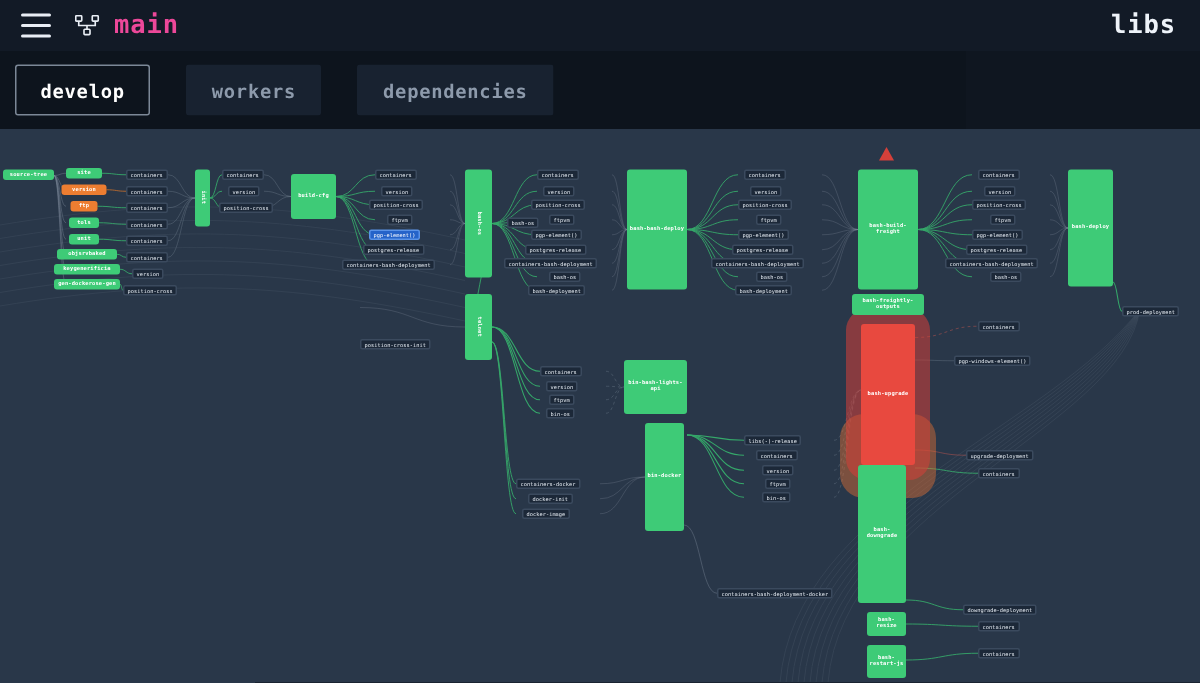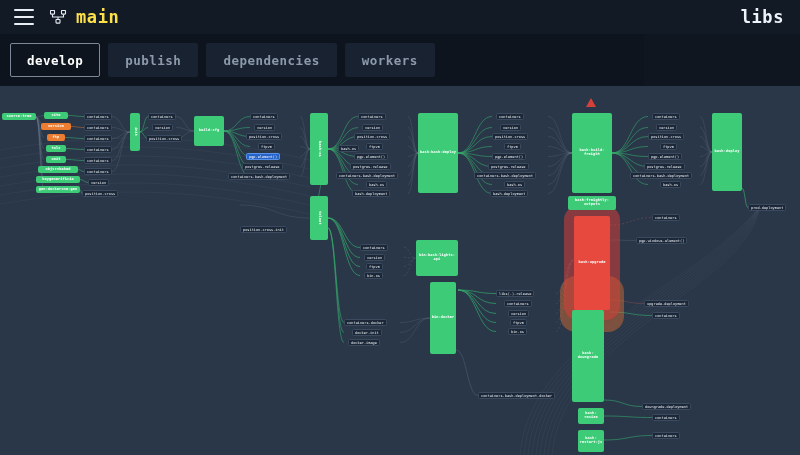--- a/index.html
+++ b/index.html
@@ -21,33 +21,33 @@
   }
   .hamburger {
     width: 20px; height: 16px; margin-left: 14px; margin-right: 16px;
     display: flex; flex-direction: column; justify-content: space-between;
     cursor: pointer;
   }
   .hamburger span { display: block; height: 2px; background: #e9eef5; border-radius: 1px; }
   .brand { display: flex; align-items: center; gap: 9px; }
   .brand-icon { width: 17px; height: 14px; display: block; }
   .brand-title {
-    color: #fde047; font-size: 17px; font-weight: 700; letter-spacing: .6px;
+    color: #ec4899; font-size: 17px; font-weight: 700; letter-spacing: .6px;
   }
   .login {
     margin-left: auto; margin-right: 16px;
     color: #eef3f9; font-size: 17px; font-weight: 700; letter-spacing: .6px;
     cursor: pointer;
   }
 
   
   .tabrow {
     position: absolute; left: 0; top: 34px; width: 644px; height: 52px;
     background: #0d141d;
-    display: flex; align-items: center; padding-left: 10px; gap: 8px;
+    display: flex; align-items: center; padding-left: 10px; gap: 24px;
   }
   .tab {
     height: 34px; display: flex; align-items: center; justify-content: center;
     padding: 0 16px;
     background: #182230; color: #8d9aab;
     font-size: 12.5px; font-weight: 700; letter-spacing: .5px;
     border: 1px solid transparent; border-radius: 2px; cursor: pointer;
     white-space: nowrap;
   }
   .tab.active { background: #0d141d; color: #ffffff; border-color: #7c8897; }
@@ -118,23 +118,22 @@
         <path d="M2.5 4.6 V7 H13.5 V4.6" fill="none" stroke="#e9eef5" stroke-width="1.1"></path>
         <path d="M8 7 V9.4" fill="none" stroke="#e9eef5" stroke-width="1.1"></path>
       </svg>
       <div class="brand-title">main</div>
     </div>
     <div class="login">libs</div>
   </div>
 
   <div class="tabrow">
       <div class="tab active">develop</div>
-      <div class="tab">publish</div>
+      <div class="tab">workers</div>
       <div class="tab">dependencies</div>
-      <div class="tab">workers</div>
     </div>
 
   <div class="canvas">
     <svg id="edges" width="800" height="369">
         <path d="M36,31 C40,31 40,29.5 44,29.5" fill="none" stroke="#7b8798" stroke-width="0.55" opacity="0.5"></path>
         <path d="M36,31 C40,31 40,40.5 44,40.5" fill="none" stroke="#7b8798" stroke-width="0.55" opacity="0.5"></path>
         <path d="M36,31 C40,31 40,51.5 44,51.5" fill="none" stroke="#7b8798" stroke-width="0.55" opacity="0.5"></path>
         <path d="M36,31 C40,31 40,62.5 44,62.5" fill="none" stroke="#7b8798" stroke-width="0.55" opacity="0.5"></path>
         <path d="M36,31 C40,31 40,73.5 44,73.5" fill="none" stroke="#7b8798" stroke-width="0.55" opacity="0.5"></path>
         <path d="M36,31 C40,31 40,83.5 44,83.5" fill="none" stroke="#7b8798" stroke-width="0.55" opacity="0.5"></path>

